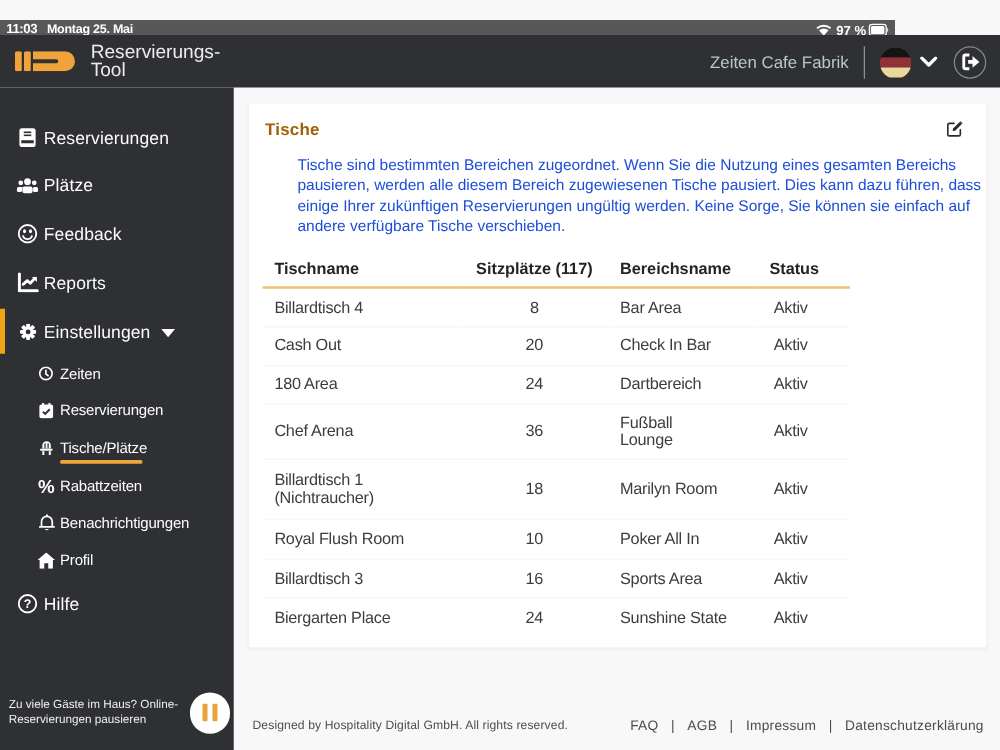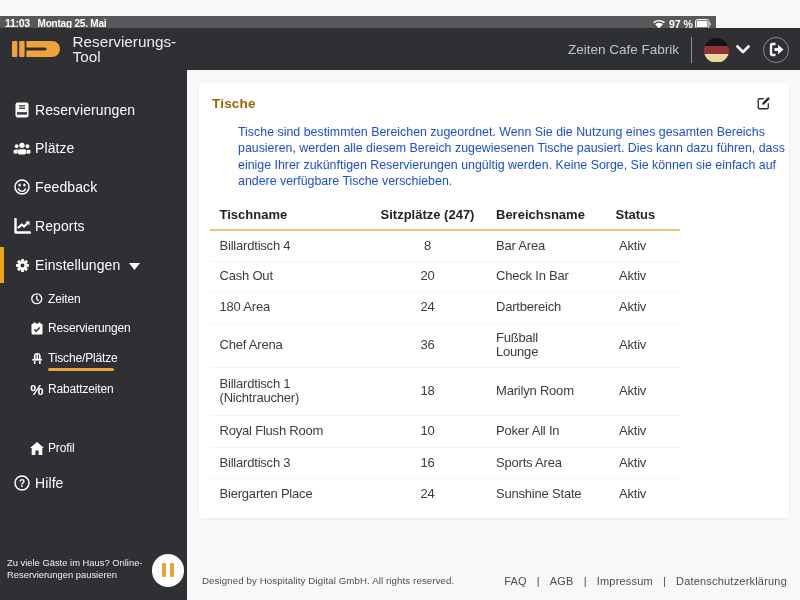--- a/index.html
+++ b/index.html
@@ -216,20 +216,31 @@
           <rect x="8.7" y="10.8" width="2" height="4" fill="#fff"></rect>
         </svg>
       </span>
       <span class="s-text">Tische/Plätze</span>
     </div>
     <div id="tische-underline" class="abs"></div>
     <div class="s-item" style="top:304.5px">
       <span class="s-icon" style="font-size:15px;font-weight:bold;color:#fff">%</span>
       <span class="s-text">Rabattzeiten</span>
     </div>
+    <div class="s-item" style="top:333.5px">
+      <span class="s-icon">
+        <svg width="13" height="14" viewBox="0 0 13 14">
+          <path d="M2.2 10.5 V6.3 A4.3 4.3 0 0 1 10.8 6.3 V10.5" stroke="#fff" stroke-width="1.4" fill="none"></path>
+          <path d="M0.8 10.5 H12.2" stroke="#fff" stroke-width="1.4" stroke-linecap="round"></path>
+          <path d="M5 12.2 a1.6 1.6 0 0 0 3 0" fill="#fff"></path>
+          <rect x="5.7" y="0.4" width="1.6" height="2" rx="0.8" fill="#fff"></rect>
+        </svg>
+      </span>
+      <span class="s-text">Benachrichtigungen</span>
+    </div>
     <div class="s-item" style="top:363.5px">
       <span class="s-icon">
         <svg width="14" height="13" viewBox="0 0 14 13">
           <path d="M7 0 L14 6 H12.3 V13 H8.6 V8.6 H5.4 V13 H1.7 V6 H0 Z" fill="#fff"></path>
         </svg>
       </span>
       <span class="s-text">Profil</span>
     </div>
 
     <div class="m-item" style="top:393px">
@@ -261,21 +272,21 @@
     <table>
       <colgroup>
           <col style="width:158.5px">
           <col style="width:118px">
           <col style="width:119.5px">
           <col style="width:74px">
         </colgroup>
       <thead>
         <tr>
             <th>Tischname</th>
-            <th class="col2">Sitzplätze (247)</th>
+            <th class="col2">Sitzplätze (117)</th>
             <th>Bereichsname</th>
             <th>Status</th>
           </tr>
       </thead>
       <tbody>
         <tr class="r1">
             <td>Billardtisch 4</td>
             <td class="col2">8</td>
             <td>Bar Area</td>
             <td>Aktiv</td>

